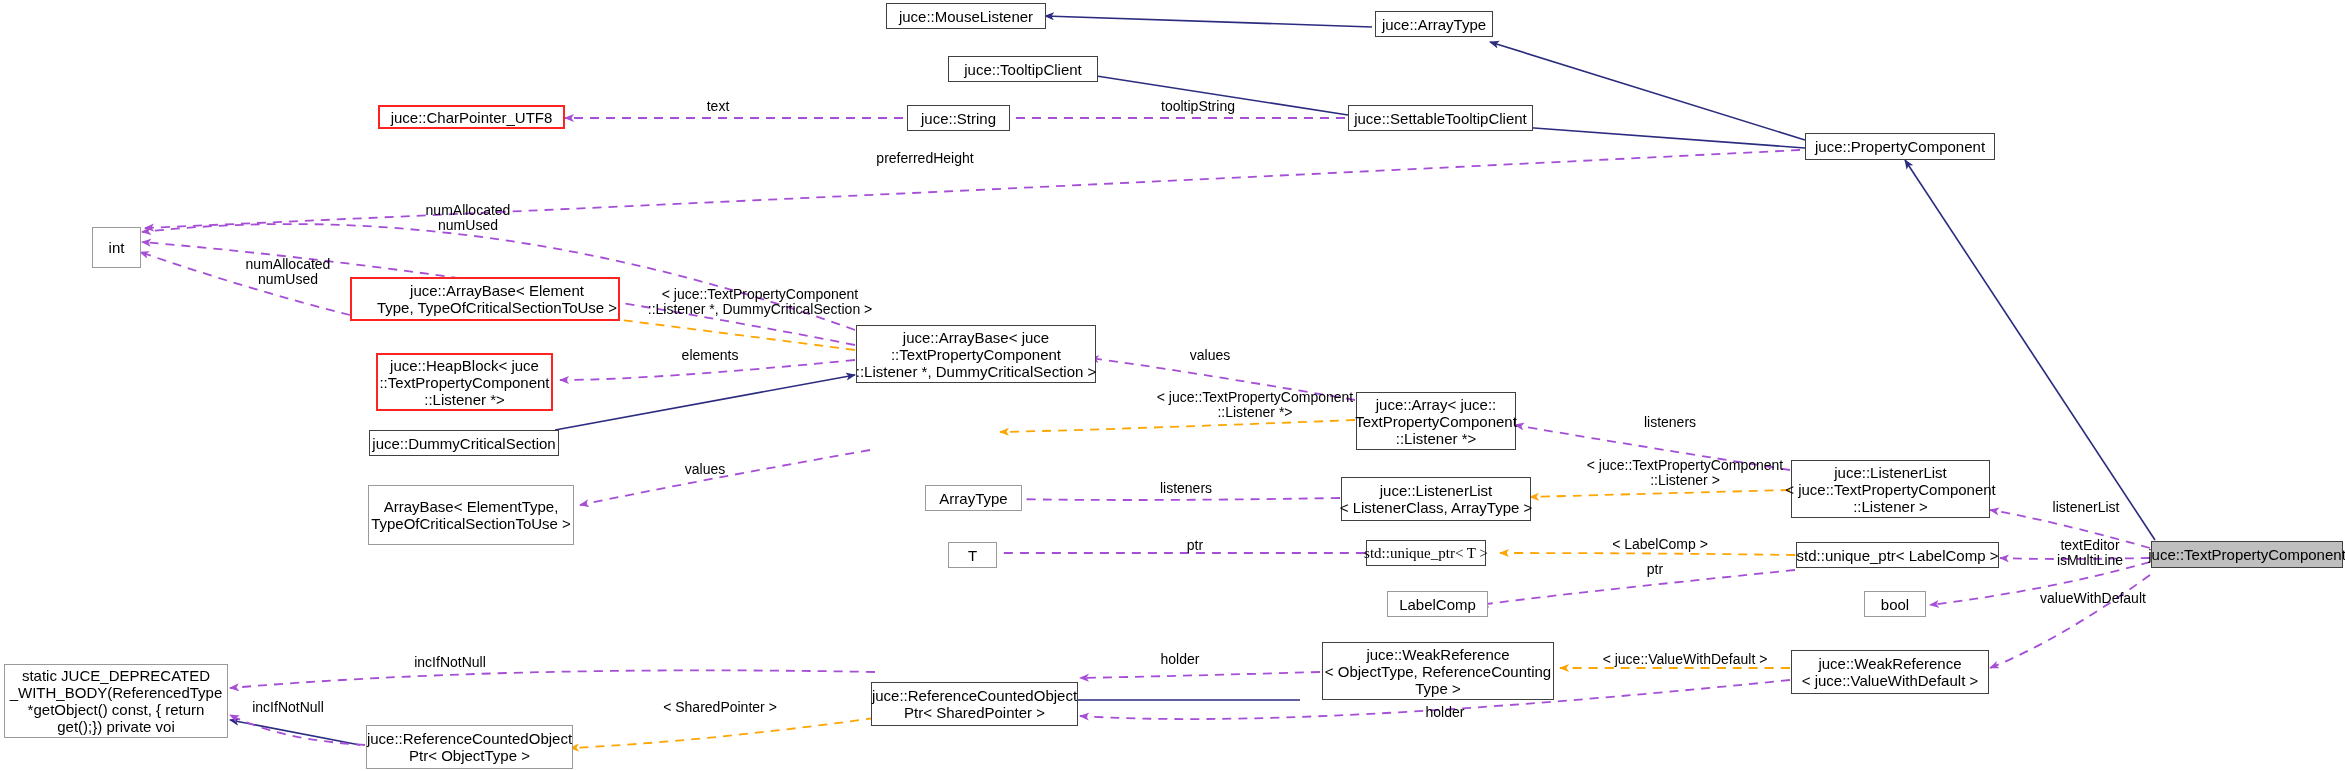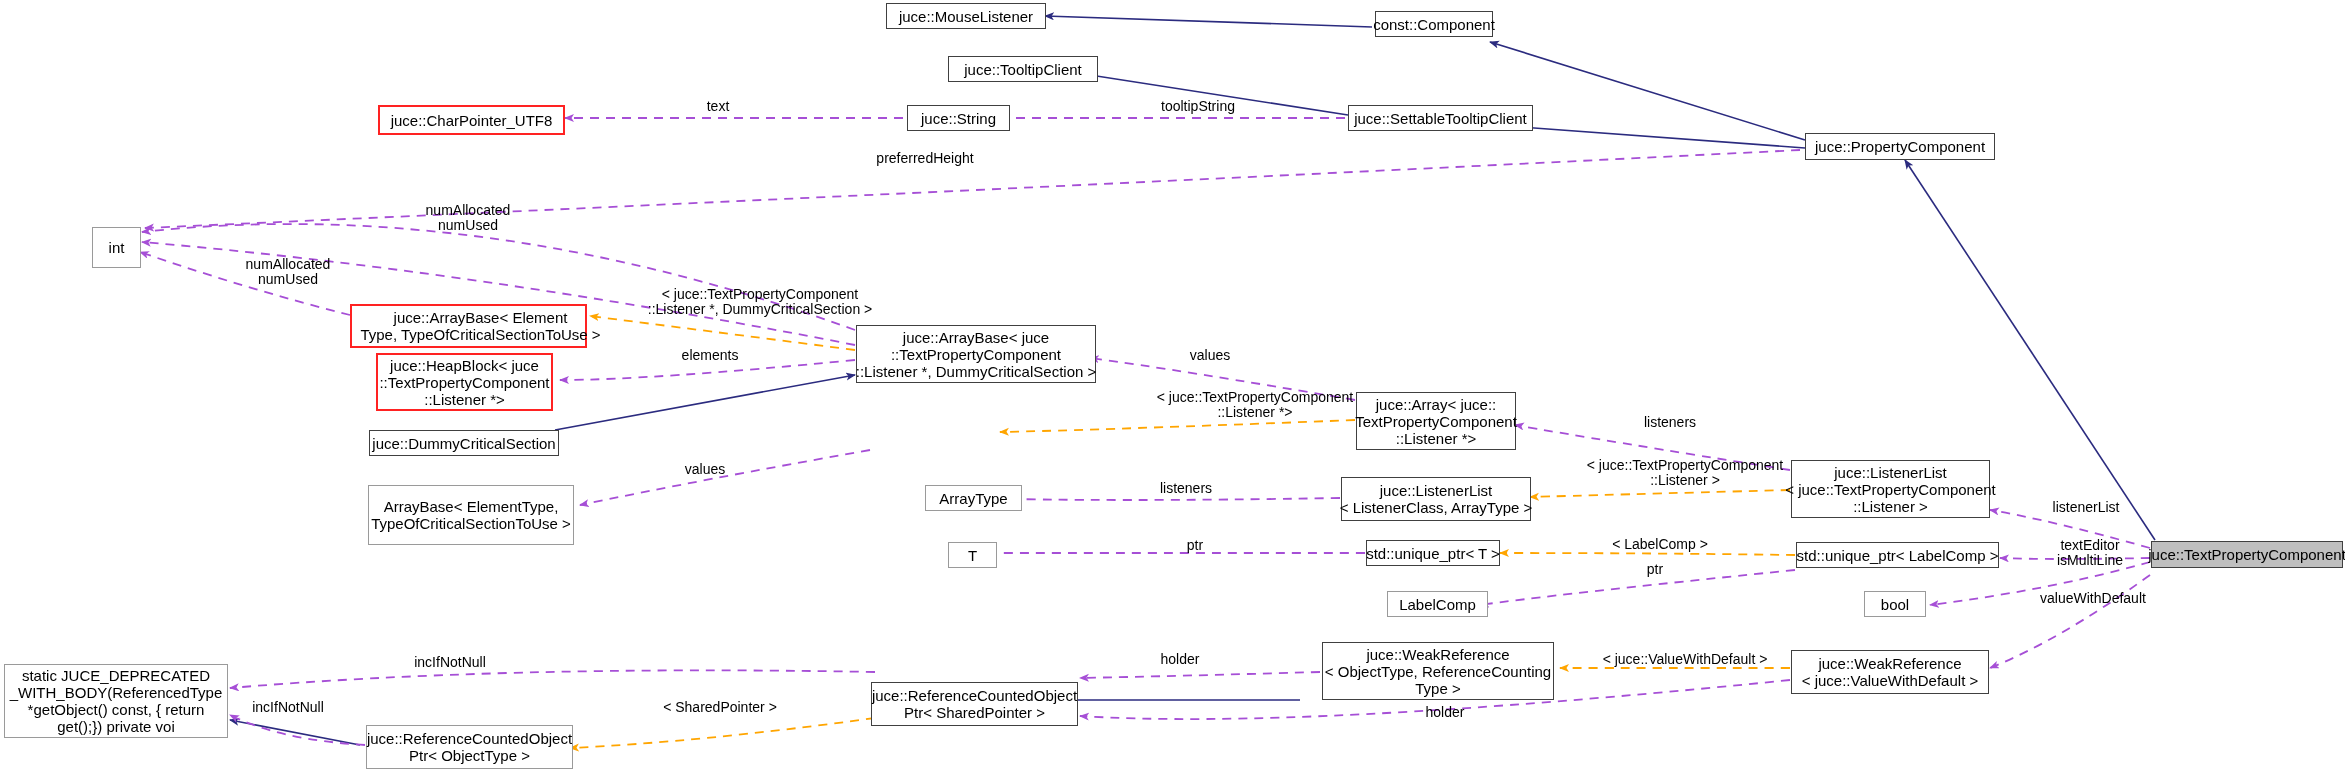--- a/index.html
+++ b/index.html
@@ -147,33 +147,33 @@
      weakref_generic --&gt;
     <path class="tpl" d="M1790,668 Q1660,668 1560,668"></path>
      refcounted_shared --&gt;
     <path class="tpl" d="M875,718 Q700,742 570,748"></path>
   </svg>
 
   <div class="node black" style="left:886px;top:3px;width:160px;height:26px;">juce::MouseListener</div>
 
   <div class="node black" style="left:948px;top:56px;width:150px;height:26px;">juce::TooltipClient</div>
 
-  <div class="node black" style="left:1375px;top:11px;width:118px;height:26px;">const::Component</div>
-
-  <div class="node red" style="left:378px;top:105px;width:187px;height:30px;">juce::CharPointer_UTF8</div>
+  <div class="node black" style="left:1375px;top:11px;width:118px;height:26px;">juce::ArrayType</div>
+
+  <div class="node red" style="left:378px;top:105px;width:187px;height:24px;">juce::CharPointer_UTF8</div>
 
   <div class="node black" style="left:907px;top:105px;width:103px;height:26px;">juce::String</div>
 
   <div class="node black" style="left:1348px;top:105px;width:185px;height:26px;">juce::SettableTooltipClient</div>
 
   <div class="node black" style="left:1805px;top:133px;width:190px;height:27px;">juce::PropertyComponent</div>
 
   <div class="node gray" style="left:92px;top:227px;width:49px;height:41px;">int</div>
 
-  <div class="node red" style="left:350px;top:304px;width:237px;height:44px;padding-left:28px;">juce::ArrayBase&lt; Element
+  <div class="node red" style="left:350px;top:277px;width:270px;height:44px;padding-left:28px;">juce::ArrayBase&lt; Element
 Type, TypeOfCriticalSectionToUse &gt;</div>
 
   <div class="node red" style="left:376px;top:353px;width:177px;height:58px;">juce::HeapBlock&lt; juce
 ::TextPropertyComponent
 ::Listener *&gt;</div>
 
   <div class="node black" style="left:369px;top:430px;width:190px;height:26px;">juce::DummyCriticalSection</div>
 
   <div class="node gray" style="left:368px;top:485px;width:206px;height:60px;">ArrayBase&lt; ElementType,
 TypeOfCriticalSectionToUse &gt;</div>
@@ -189,21 +189,21 @@
 
   <div class="node gray" style="left:1387px;top:591px;width:101px;height:26px;">LabelComp</div>
 
   <div class="node black" style="left:1356px;top:392px;width:160px;height:58px;">juce::Array&lt; juce::
 TextPropertyComponent
 ::Listener *&gt;</div>
 
   <div class="node black" style="left:1341px;top:477px;width:190px;height:44px;">juce::ListenerList
 &lt; ListenerClass, ArrayType &gt;</div>
 
-  <div class="node black" style="left:1366px;top:540px;width:134px;height:26px;">std::unique_ptr&lt; T &gt;</div>
+  <div class="node black" style="left:1366px;top:540px;width:120px;height:26px;font-family:Liberation Serif, serif;">std::unique_ptr&lt; T &gt;</div>
 
   <div class="node black" style="left:1791px;top:460px;width:199px;height:58px;">juce::ListenerList
 &lt; juce::TextPropertyComponent
 ::Listener &gt;</div>
 
   <div class="node black" style="left:1796px;top:542px;width:203px;height:26px;">std::unique_ptr&lt; LabelComp &gt;</div>
 
   <div class="node gray" style="left:1864px;top:591px;width:62px;height:26px;">bool</div>
 
   <div class="node focus" style="left:2151px;top:541px;width:192px;height:27px;">juce::TextPropertyComponent</div>

